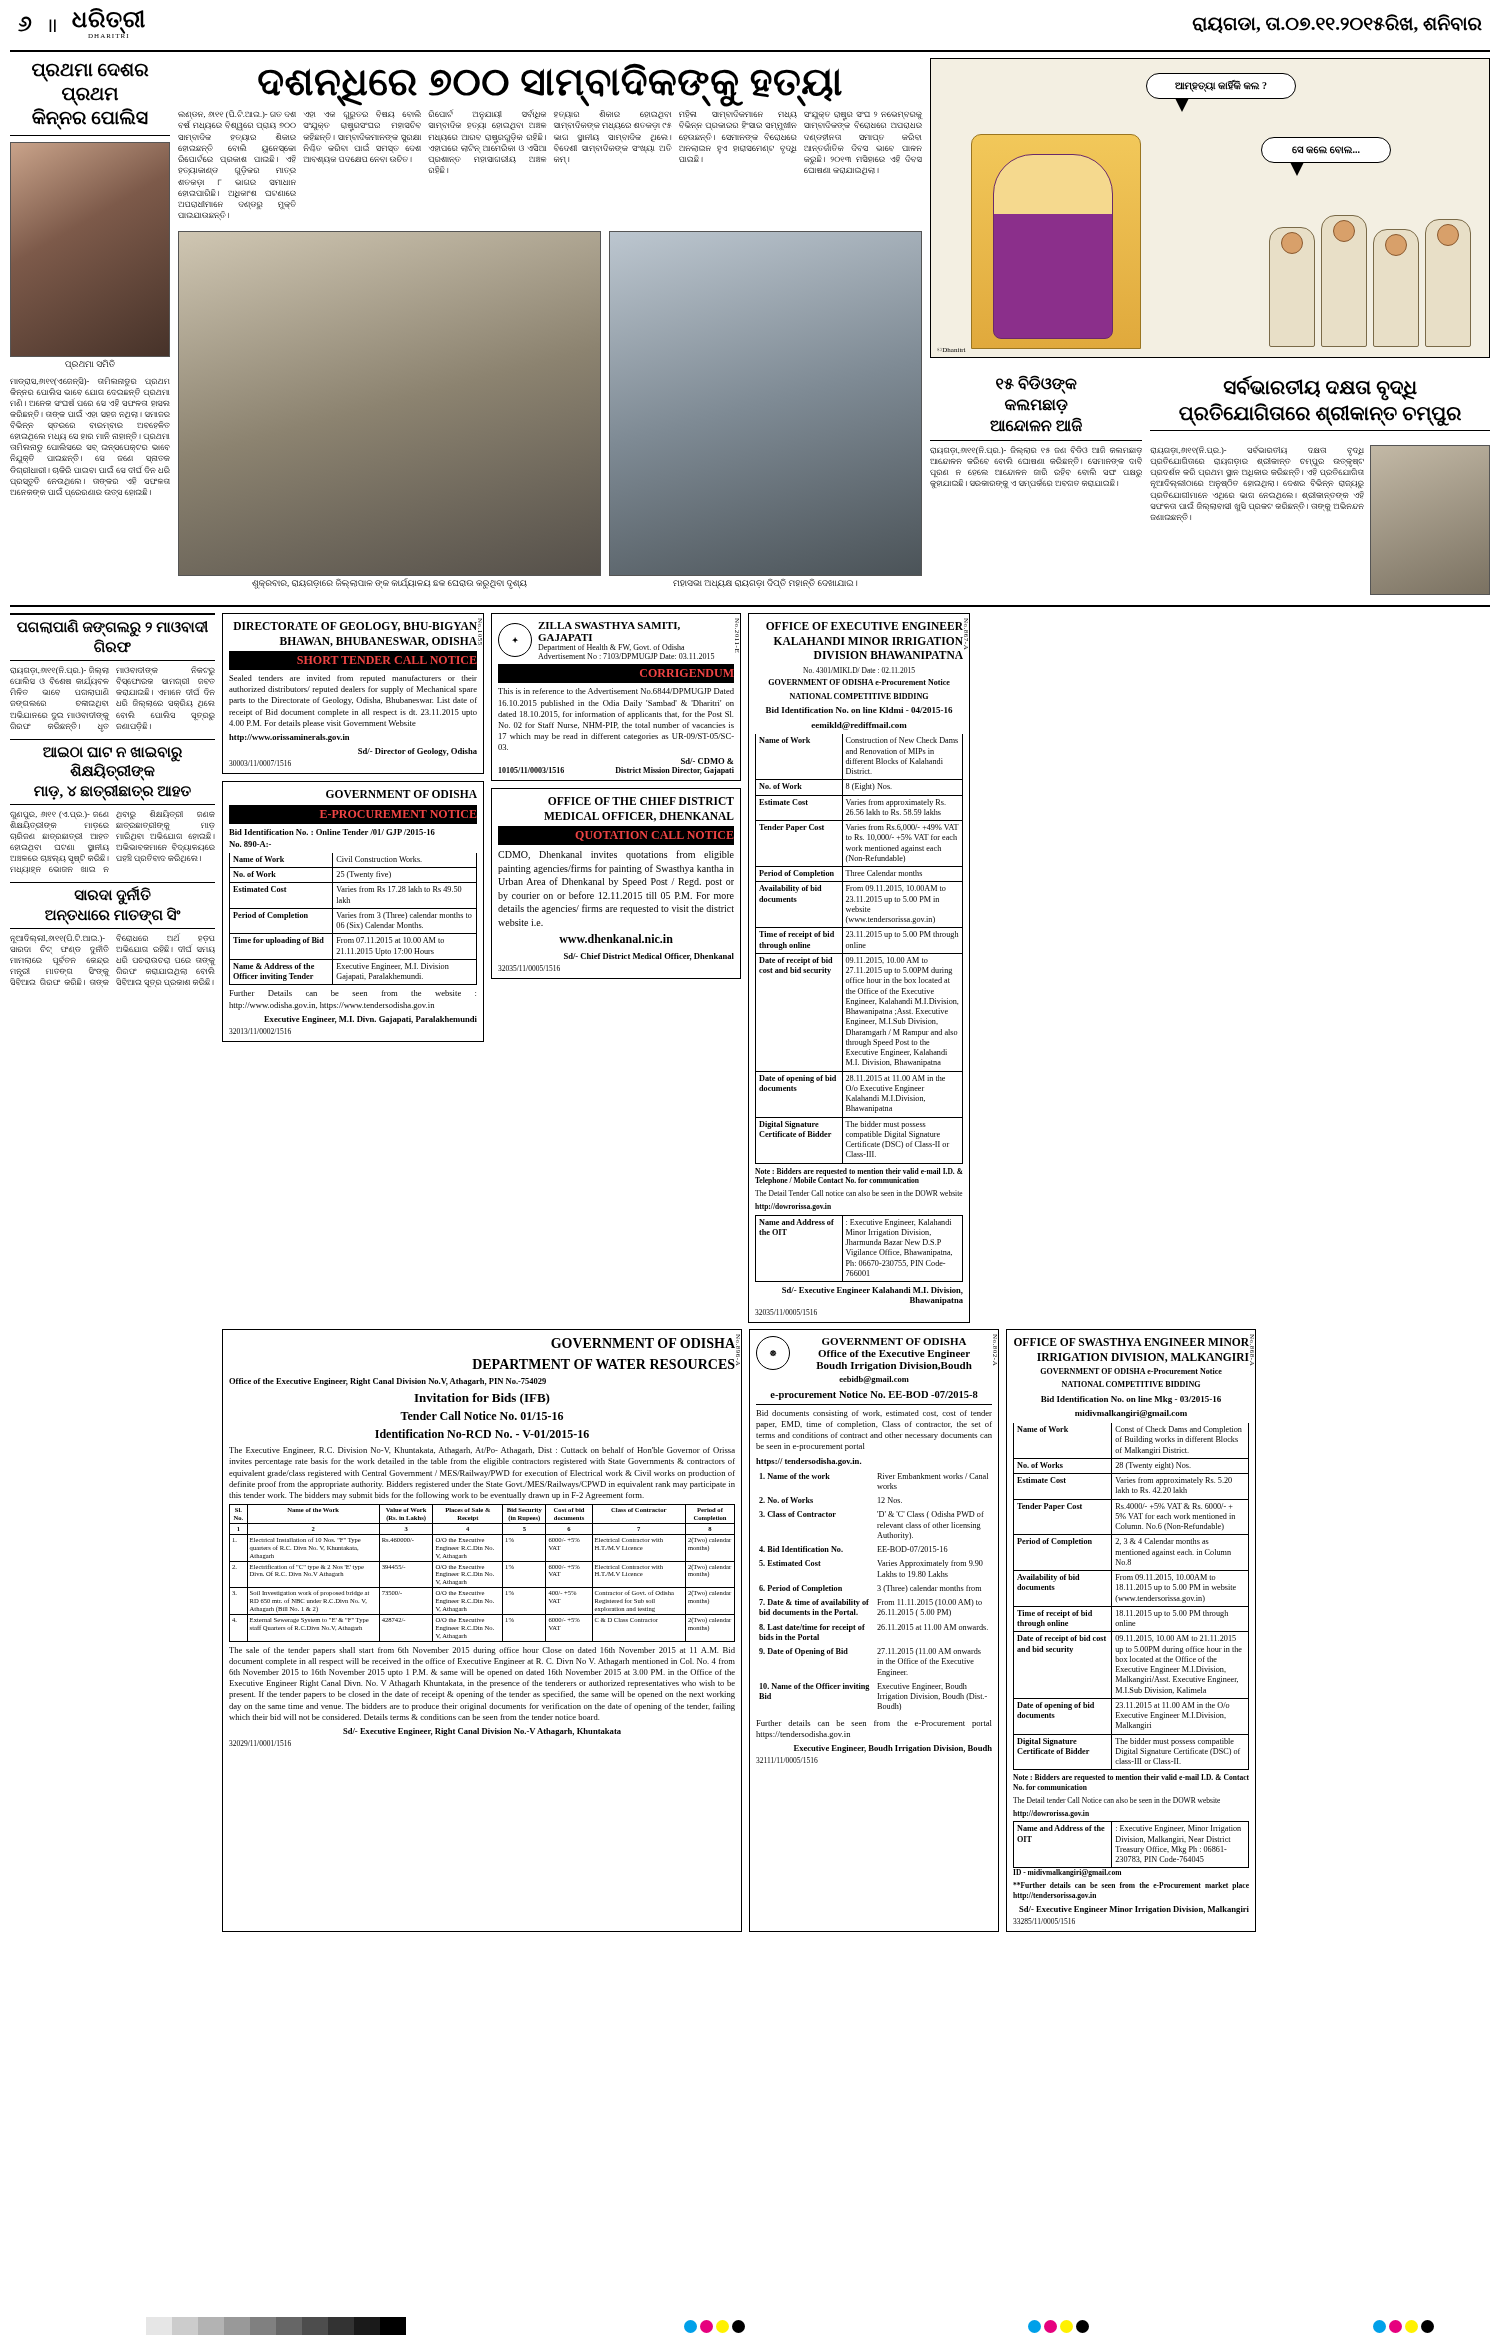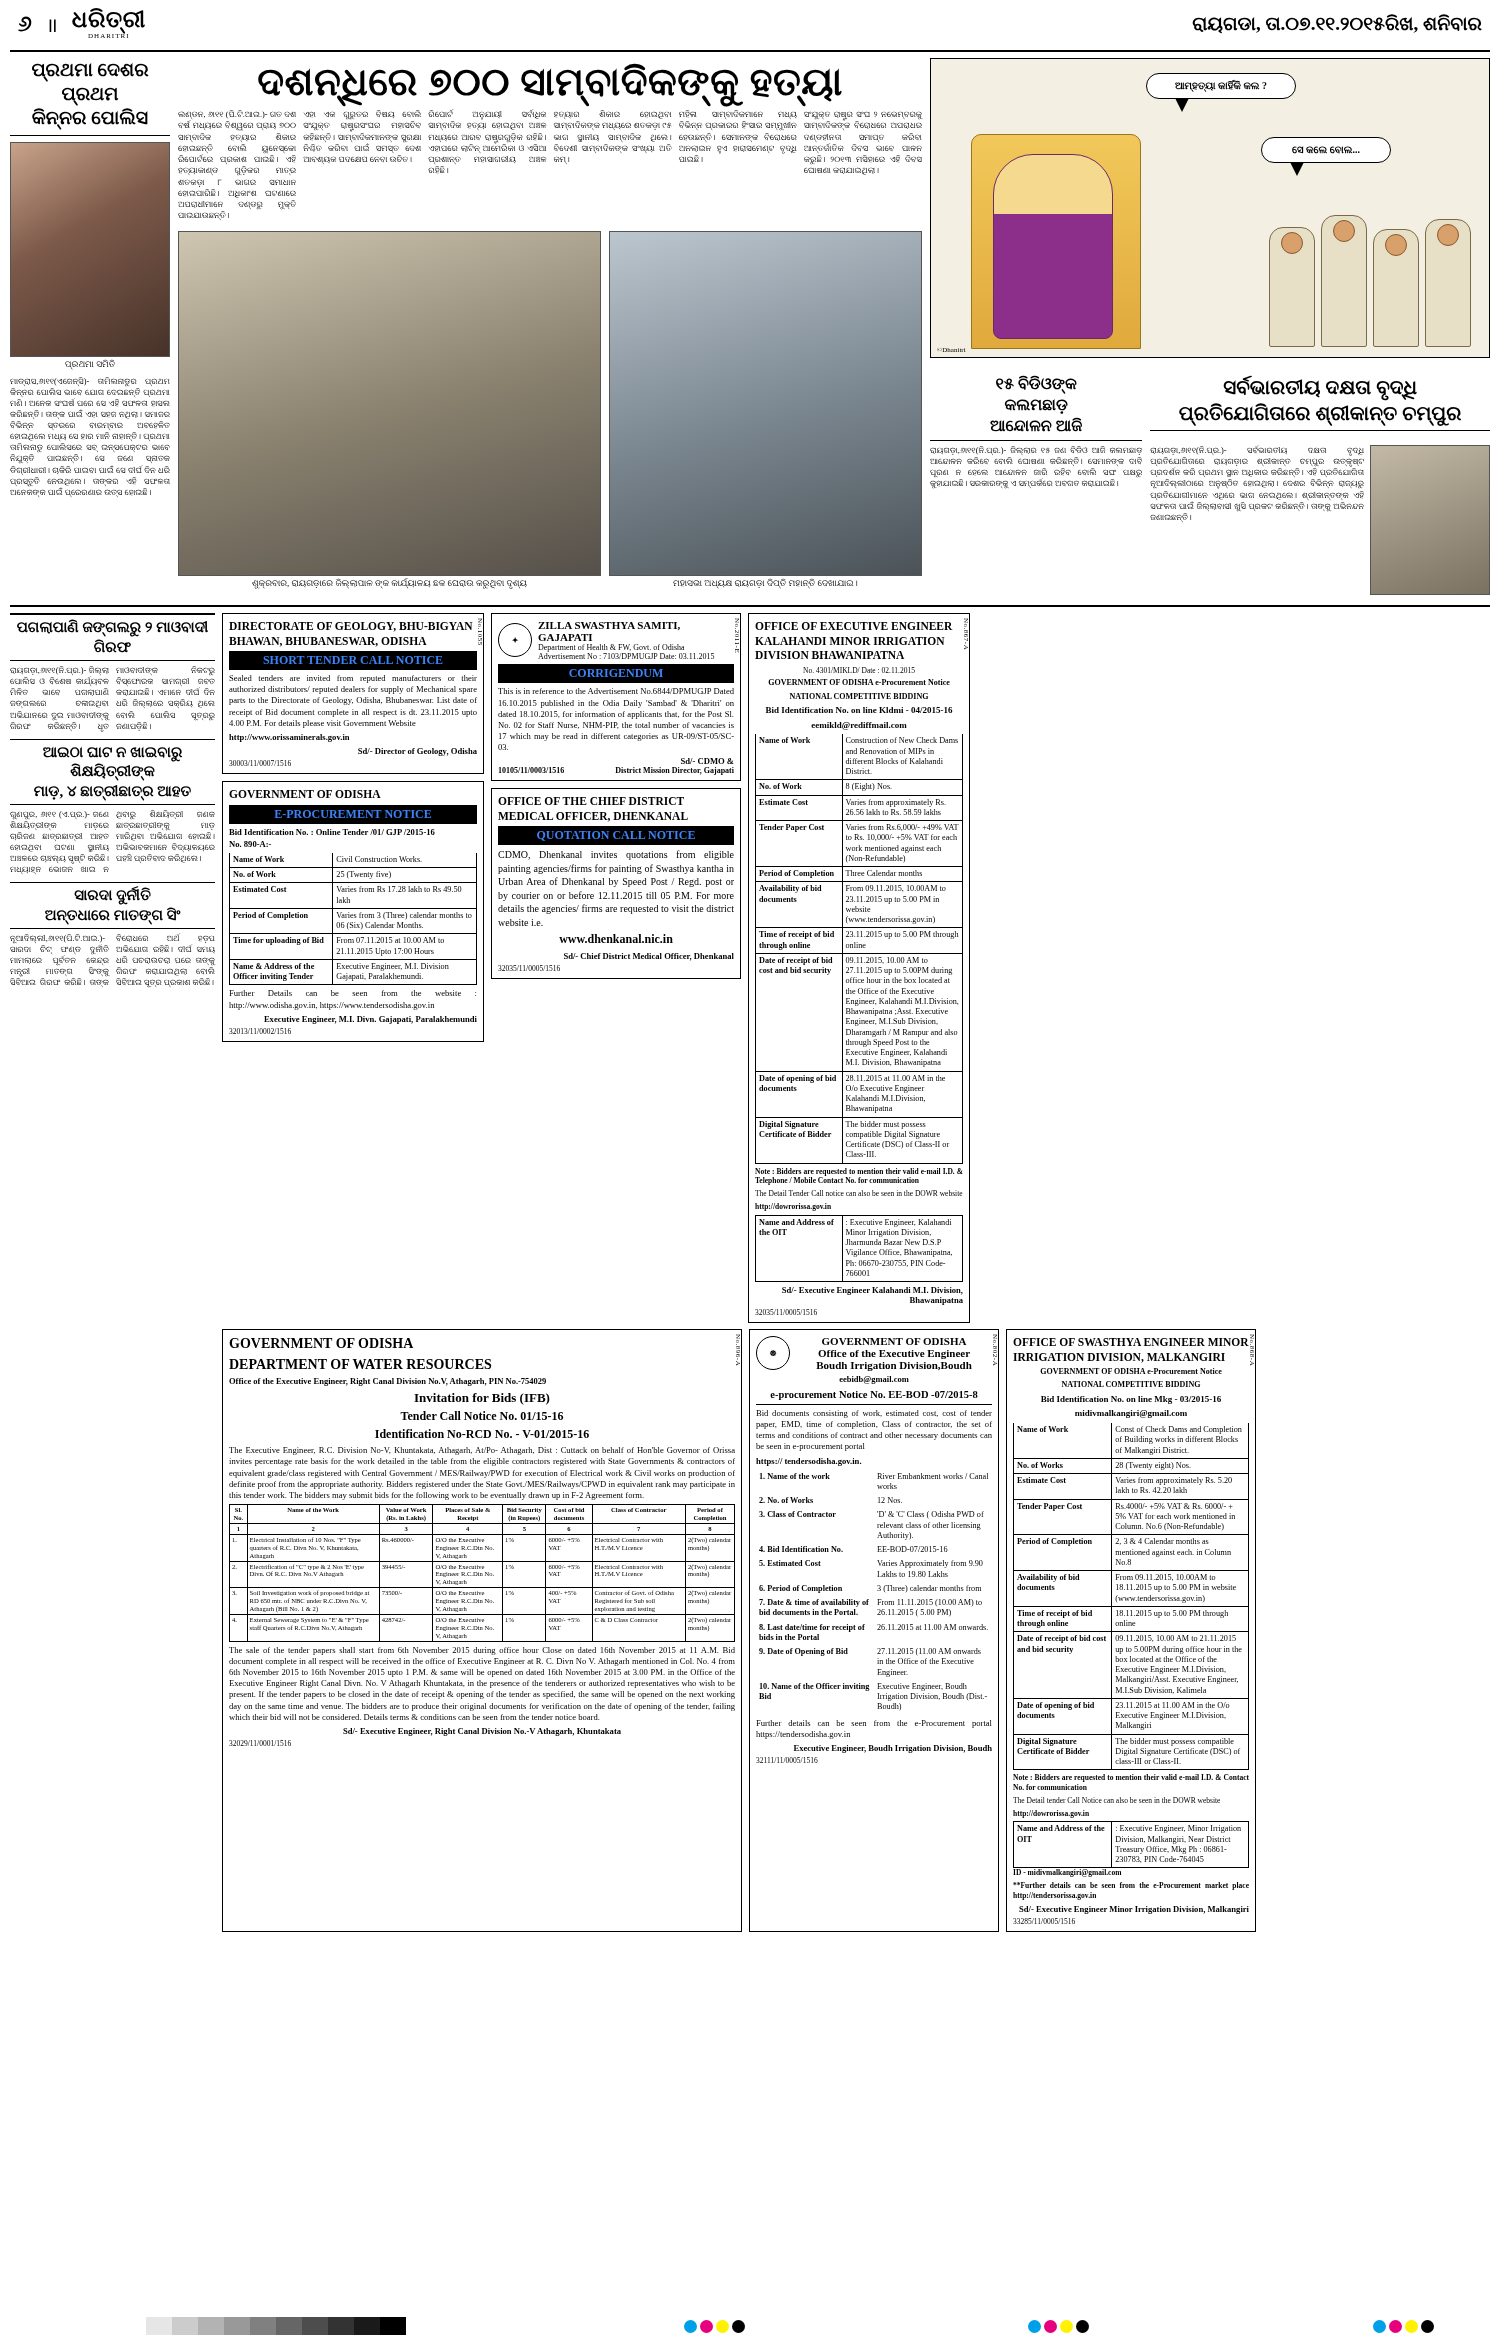--- a/index.html
+++ b/index.html
@@ -89,23 +89,23 @@
   .photo.ph-a { height:345px; background:linear-gradient(165deg,#cfc6b2,#8c8370 50%,#55504a); }
   .photo.ph-b { height:345px; background:linear-gradient(165deg,#bcc6cf,#7e8a94 50%,#4b5358); }
   .photo.ph-c { height:220px; background:linear-gradient(160deg,#c3b9a6,#7a7161); }
 
   
   .ads { display:flex; gap:7px; margin-top:10px; border-top:2px solid #000; padding-top:6px;}
   .adcol { display:flex; flex-direction:column; gap:7px; }
   .ad {
     border:1px solid #000; padding:5px 6px; position:relative; background:#fff;
   }
-  .ad h3 { font-size:11.5px; text-align:left; margin:0 0 3px 0; font-weight:bold; line-height:1.25;}
+  .ad h3 { font-size:11.5px; text-align:right; margin:0 0 3px 0; font-weight:bold; line-height:1.25;}
   .ad h4 { font-size:10.5px; text-align:center; margin:0 0 3px 0; font-weight:bold; }
-  .ad .band { background:#000; color:#3b82f6; text-align:center; font-weight:bold; font-size:12px; padding:2px 0; margin:3px 0;}
+  .ad .band { background:#000; color:#ef4444; text-align:right; font-weight:bold; font-size:12px; padding:2px 0; margin:3px 0;}
   .ad p { font-size:8.6px; margin:0 0 3px 0; text-align:justify; line-height:1.3; }
   .ad .sd { font-size:8.6px; text-align:right; font-weight:bold; margin-top:3px;}
   .ad .refno { font-size:7.5px; margin-top:3px; }
   .vert-no {
     position:absolute; right:-1px; top:4px; writing-mode:vertical-rl;
     font-size:7px; letter-spacing:0.5px;
   }
   .kv { display:flex; font-size:8.2px; line-height:1.25; border-top:1px solid #000; }
   .kv > div { padding:2px 3px; }
   .kv .k { width:42%; border-right:1px solid #000; font-weight:bold;}

